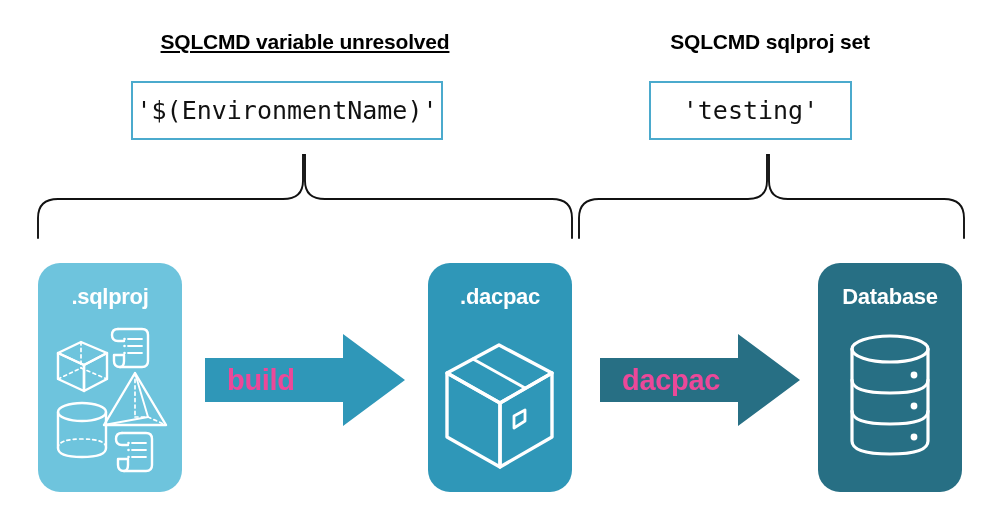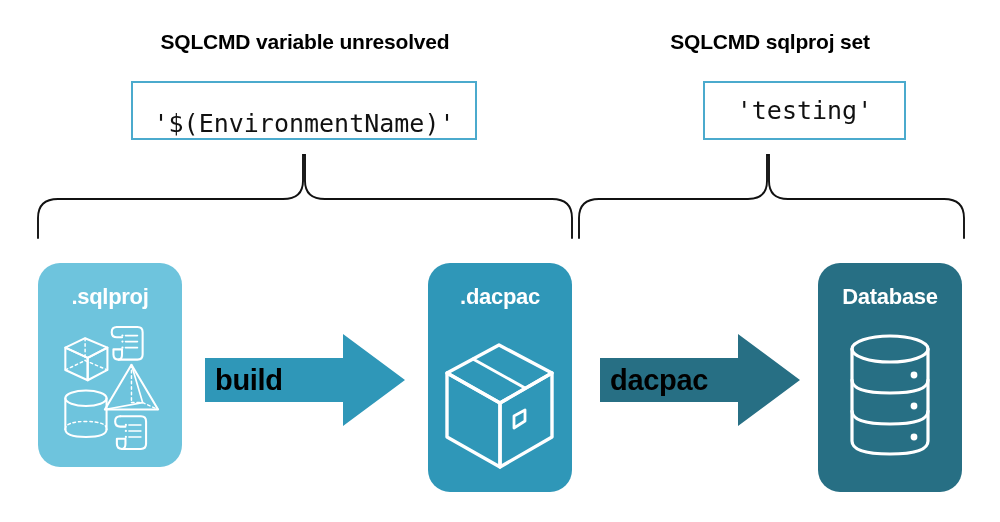--- a/index.html
+++ b/index.html
@@ -26,42 +26,42 @@
   .heading {
     position: absolute;
     font-family: "Liberation Sans", sans-serif;
     font-weight: bold;
     font-size: 21px;
     color: #000000;
     letter-spacing: -0.2px;
     text-align: center;
     white-space: nowrap;
   }
-  #heading-left  { left: 0px;   top: 30px; width: 610px; }
+  #heading-left  { left: 0px;   top: 30px; width: 610px; text-decoration: underline; }
   #heading-right { left: 580px; top: 30px; width: 380px; }
 
   
   .value-box {
     position: absolute;
     box-sizing: border-box;
     background: #ffffff;
     border: 2px solid #4BAACD;
     display: flex;
     align-items: center;
     justify-content: center;
   }
   .value-box span {
     font-family: "DejaVu Sans Mono", monospace;
     font-size: 25px;
     color: #111111;
     letter-spacing: 0px;
     white-space: nowrap;
   }
-  #value-box-left  { left: 131px; top: 81px; width: 346px; height: 59px; align-items: flex-end; }
-  #value-box-right { left: 703px; top: 81px; width: 203px; height: 59px; }
+  #value-box-left  { left: 131px; top: 81px; width: 312px; height: 59px; }
+  #value-box-right { left: 649px; top: 81px; width: 203px; height: 59px; }
 
   
   .brace-layer {
     position: absolute;
     left: 0; top: 0;
     width: 1000px; height: 522px;
     pointer-events: none;
   }
 
   
@@ -75,21 +75,21 @@
     left: 0; right: 0;
     top: 21px;
     text-align: center;
     font-family: "Liberation Sans", sans-serif;
     font-weight: bold;
     font-size: 22px;
     color: #ffffff;
     letter-spacing: -0.3px;
     white-space: nowrap;
   }
-  #card-sqlproj  { left: 38px;  top: 263px; width: 144px; height: 204px; background: #6EC4DD; padding-left: 45px; }
+  #card-sqlproj  { left: 38px;  top: 263px; width: 144px; height: 229px; background: #6EC4DD; padding-left: 45px; }
   #card-dacpac   { left: 428px; top: 263px; width: 144px; height: 229px; background: #2F97B8; }
   #card-database { left: 818px; top: 263px; width: 144px; height: 229px; background: #276F84; }
 
   .card-art {
     position: absolute;
     left: 0; right: 0; bottom: 0;
     top: 52px;
   }
   .card-art svg { display: block; width: 100%; height: 100%; }
 
@@ -100,26 +100,26 @@
   .arrow svg { display: block; }
   .arrow-label {
     position: absolute;
     left: 0;
     top: 0;
     width: 100%;
     height: 100%;
     display: flex;
     align-items: center;
     justify-content: flex-start;
-    padding-left: 10px;
+    padding-left: 22px;
     box-sizing: border-box;
     font-family: "Liberation Sans", sans-serif;
     font-weight: bold;
     font-size: 29px;
-    color: #000000;
+    color: #ec4899;
     letter-spacing: -0.3px;
     white-space: nowrap;
   }
   #arrow-build  { left: 205px; top: 332px; width: 200px; height: 96px; }
   #arrow-deploy { left: 600px; top: 332px; width: 200px; height: 96px; }
 </style>
 </head>
 <body>
 
 <div class="canvas">

